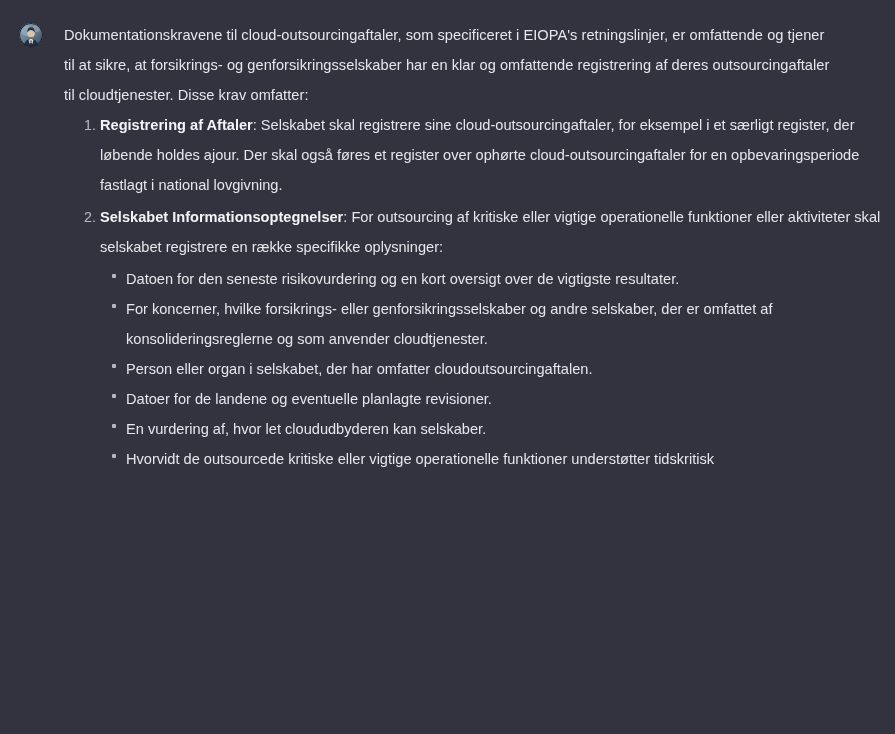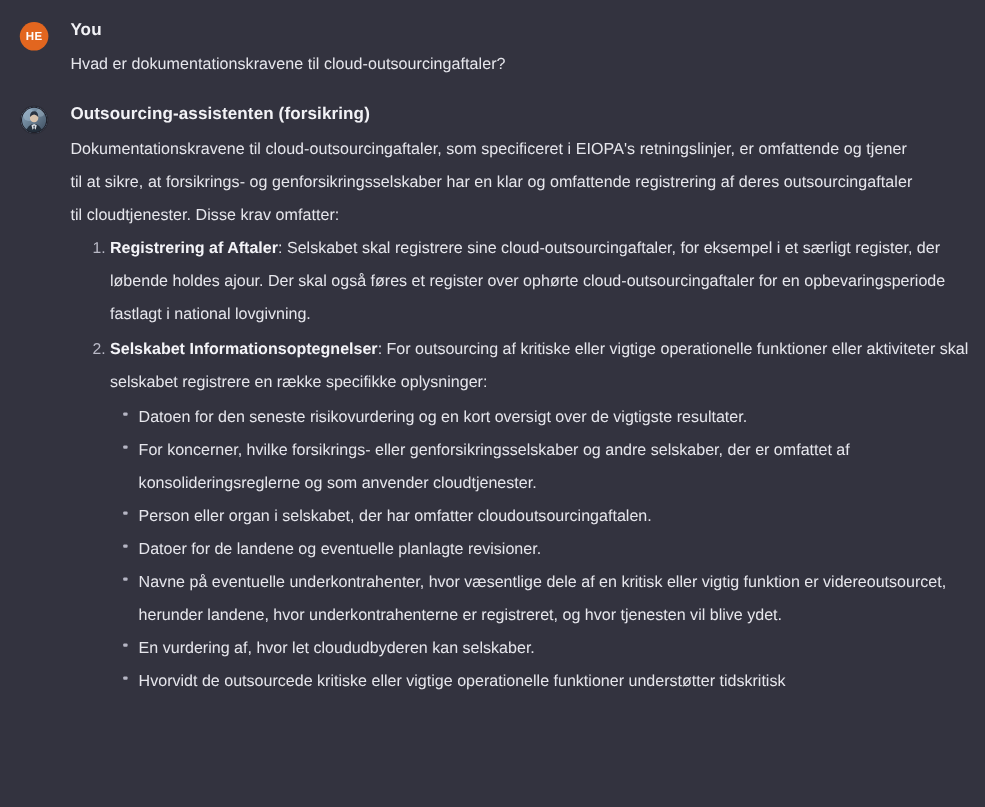--- a/index.html
+++ b/index.html
@@ -134,31 +134,20 @@
     height: 3.5px;
     border-radius: 1px;
     background: #b6b6c4;
   }
 </style>
 </head>
 <body>
 
 <div class="chat">
 
-  <div class="message user">
-    <div class="avatar-col">
-      <div class="avatar user-avatar">
-        <span>HE</span>
-      </div>
-    </div>
-    <div class="body-col">
-      <div class="sender">You</div>
-      <p class="para">Hvad er dokumentationskravene til cloud-outsourcingaftaler?</p>
-    </div>
-  </div>
 
   <div class="message assistant">
     <div class="avatar-col">
       <div class="avatar bot-avatar">
         <svg viewBox="0 0 26 26">
           <defs>
             <clipPath id="circ">
                 <circle cx="13" cy="13" r="13"></circle>
               </clipPath>
             <linearGradient id="bgg" x1="0" y1="0" x2="1" y2="1">
@@ -176,38 +165,36 @@
             <path d="M8.9 10.2 q4.1 -5.2 8.2 0 q0 -5.6 -4.1 -5.6 q-4.1 0 -4.1 5.6 z" fill="#2a3340"></path>
             <path d="M13 17 l2.6 1.2 l-1.1 4.6 l-1.5 -2.1 l-1.5 2.1 l-1.1 -4.6 z" fill="#eef3f7" opacity=".9"></path>
             <path d="M13 18.3 l.9 1.5 l-.9 1.4 l-.9 -1.4 z" fill="#39485a"></path>
           </g>
           <circle cx="13" cy="13" r="12.4" fill="none" stroke="#20202a" stroke-width="1.1"></circle>
         </svg>
       </div>
     </div>
 
     <div class="body-col">
-      <div class="sender">Outsourcing-assistenten (forsikring)</div>
       <p class="para">Dokumentationskravene til cloud-outsourcingaftaler, som specificeret i EIOPA's retningslinjer, er omfattende og tjener til at sikre, at forsikrings- og genforsikringsselskaber har en klar og omfattende registrering af deres outsourcingaftaler til cloudtjenester. Disse krav omfatter:</p>
 
       <ol class="numlist">
 
         <li>
           <span class="lead">Registrering af Aftaler</span><span>: Selskabet skal registrere sine cloud-outsourcingaftaler, for eksempel i et særligt register, der løbende holdes ajour. Der skal også føres et register over ophørte cloud-outsourcingaftaler for en opbevaringsperiode fastlagt i national lovgivning.</span>
         </li>
 
         <li>
           <span class="lead">Selskabet Informationsoptegnelser</span><span>: For outsourcing af kritiske eller vigtige operationelle funktioner eller aktiviteter skal selskabet registrere en række specifikke oplysninger:</span>
 
           <ul class="bullets">
             <li>Datoen for den seneste risikovurdering og en kort oversigt over de vigtigste resultater.</li>
             <li>For koncerner, hvilke forsikrings- eller genforsikringsselskaber og andre selskaber, der er omfattet af konsolideringsreglerne og som anvender cloudtjenester.</li>
             <li>Person eller organ i selskabet, der har omfatter cloudoutsourcingaftalen.</li>
             <li>Datoer for de landene og eventuelle planlagte revisioner.</li>
-            <li>Navne på eventuelle underkontrahenter, hvor væsentlige dele af en kritisk eller vigtig funktion er videreoutsourcet, herunder landene, hvor underkontrahenterne er registreret, og hvor tjenesten vil blive ydet.</li>
             <li>En vurdering af, hvor let cloududbyderen kan selskaber.</li>
             <li>Hvorvidt de outsourcede kritiske eller vigtige operationelle funktioner understøtter tidskritisk</li>
           </ul>
         </li>
 
       </ol>
     </div>
   </div>
 
 </div>

